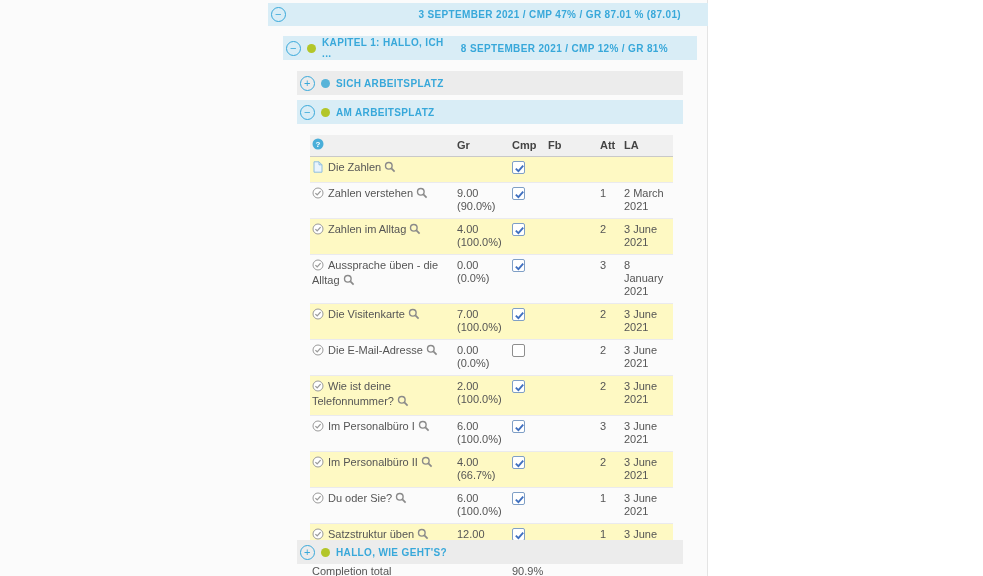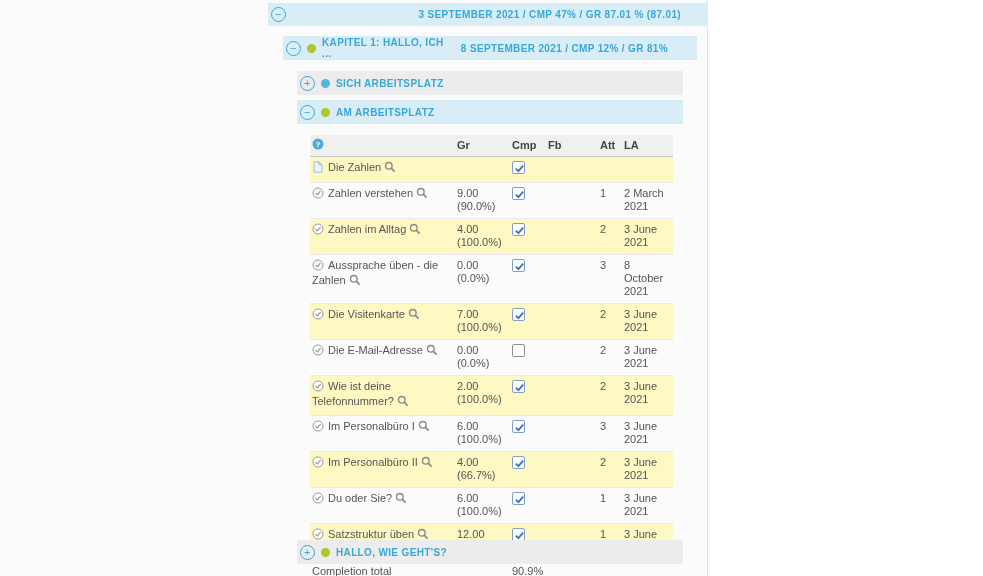--- a/index.html
+++ b/index.html
@@ -153,34 +153,34 @@
                 <path d="M2.8 6.6 L5.4 9.2 L10.2 3.6" fill="none" stroke="#3f6fbf" stroke-width="1.8"></path>
               </svg></span></td>
           <td></td>
           <td>2</td>
           <td>3 June 2021</td>
         </tr>
         <tr>
           <td class="cell-name"><span class="act-icon"><svg width="12" height="12" viewBox="0 0 12 12">
                 <circle cx="6" cy="6" r="5" fill="#fff" stroke="#9a9a9a"></circle>
                 <path d="M3.4 6.1 L5.2 7.9 L8.6 4.1" fill="none" stroke="#9a9a9a" stroke-width="1.3"></path>
-              </svg></span><a>Aussprache üben - die Zahlen</a><span class="zoom"><svg width="12" height="12" viewBox="0 0 12 12">
+              </svg></span><a>Aussprache üben - die Alltag</a><span class="zoom"><svg width="12" height="12" viewBox="0 0 12 12">
                 <circle cx="4.8" cy="4.8" r="3.3" fill="none" stroke="#8a8a8a" stroke-width="1.4"></circle>
                 <line x1="7.4" y1="7.4" x2="10.6" y2="10.6" stroke="#8a8a8a" stroke-width="1.7"></line>
               </svg></span></td>
           <td>
             <div>0.00</div>
             <div>(0.0%)</div>
           </td>
           <td><span class="cb checked"><svg width="13" height="13" viewBox="0 0 13 13">
                 <path d="M2.8 6.6 L5.4 9.2 L10.2 3.6" fill="none" stroke="#3f6fbf" stroke-width="1.8"></path>
               </svg></span></td>
           <td></td>
           <td>3</td>
-          <td>8 October 2021</td>
+          <td>8 January 2021</td>
         </tr>
         <tr class="stripe">
           <td class="cell-name"><span class="act-icon"><svg width="12" height="12" viewBox="0 0 12 12">
                 <circle cx="6" cy="6" r="5" fill="#fff" stroke="#9a9a9a"></circle>
                 <path d="M3.4 6.1 L5.2 7.9 L8.6 4.1" fill="none" stroke="#9a9a9a" stroke-width="1.3"></path>
               </svg></span><a>Die Visitenkarte</a><span class="zoom"><svg width="12" height="12" viewBox="0 0 12 12">
                 <circle cx="4.8" cy="4.8" r="3.3" fill="none" stroke="#8a8a8a" stroke-width="1.4"></circle>
                 <line x1="7.4" y1="7.4" x2="10.6" y2="10.6" stroke="#8a8a8a" stroke-width="1.7"></line>
               </svg></span></td>
           <td>

